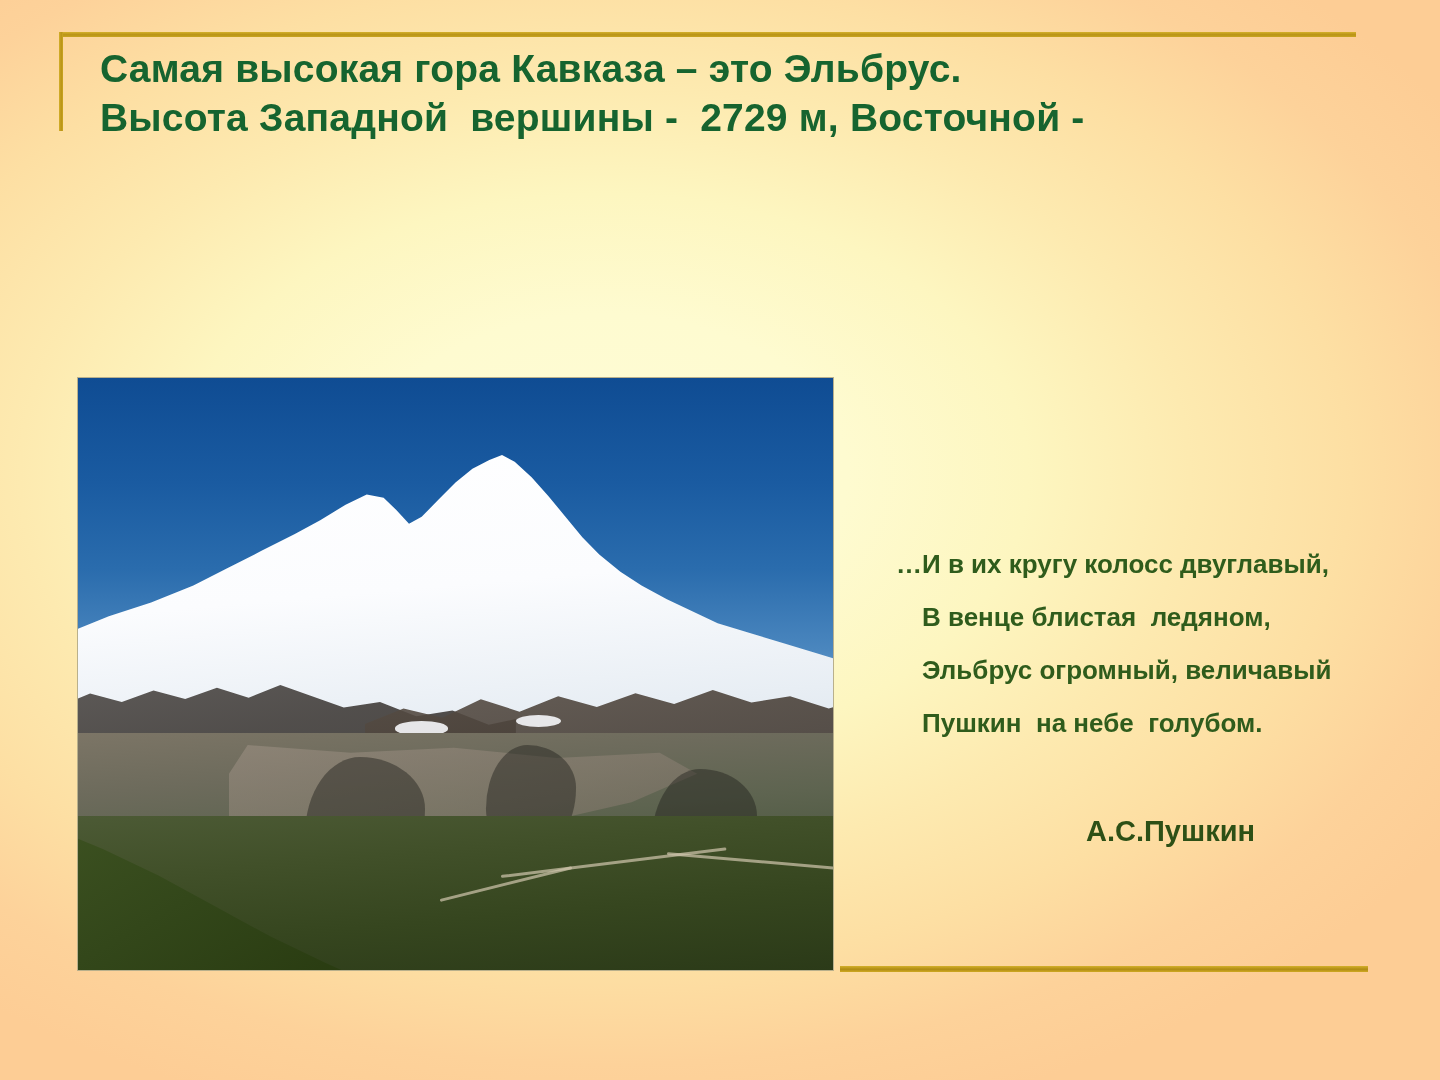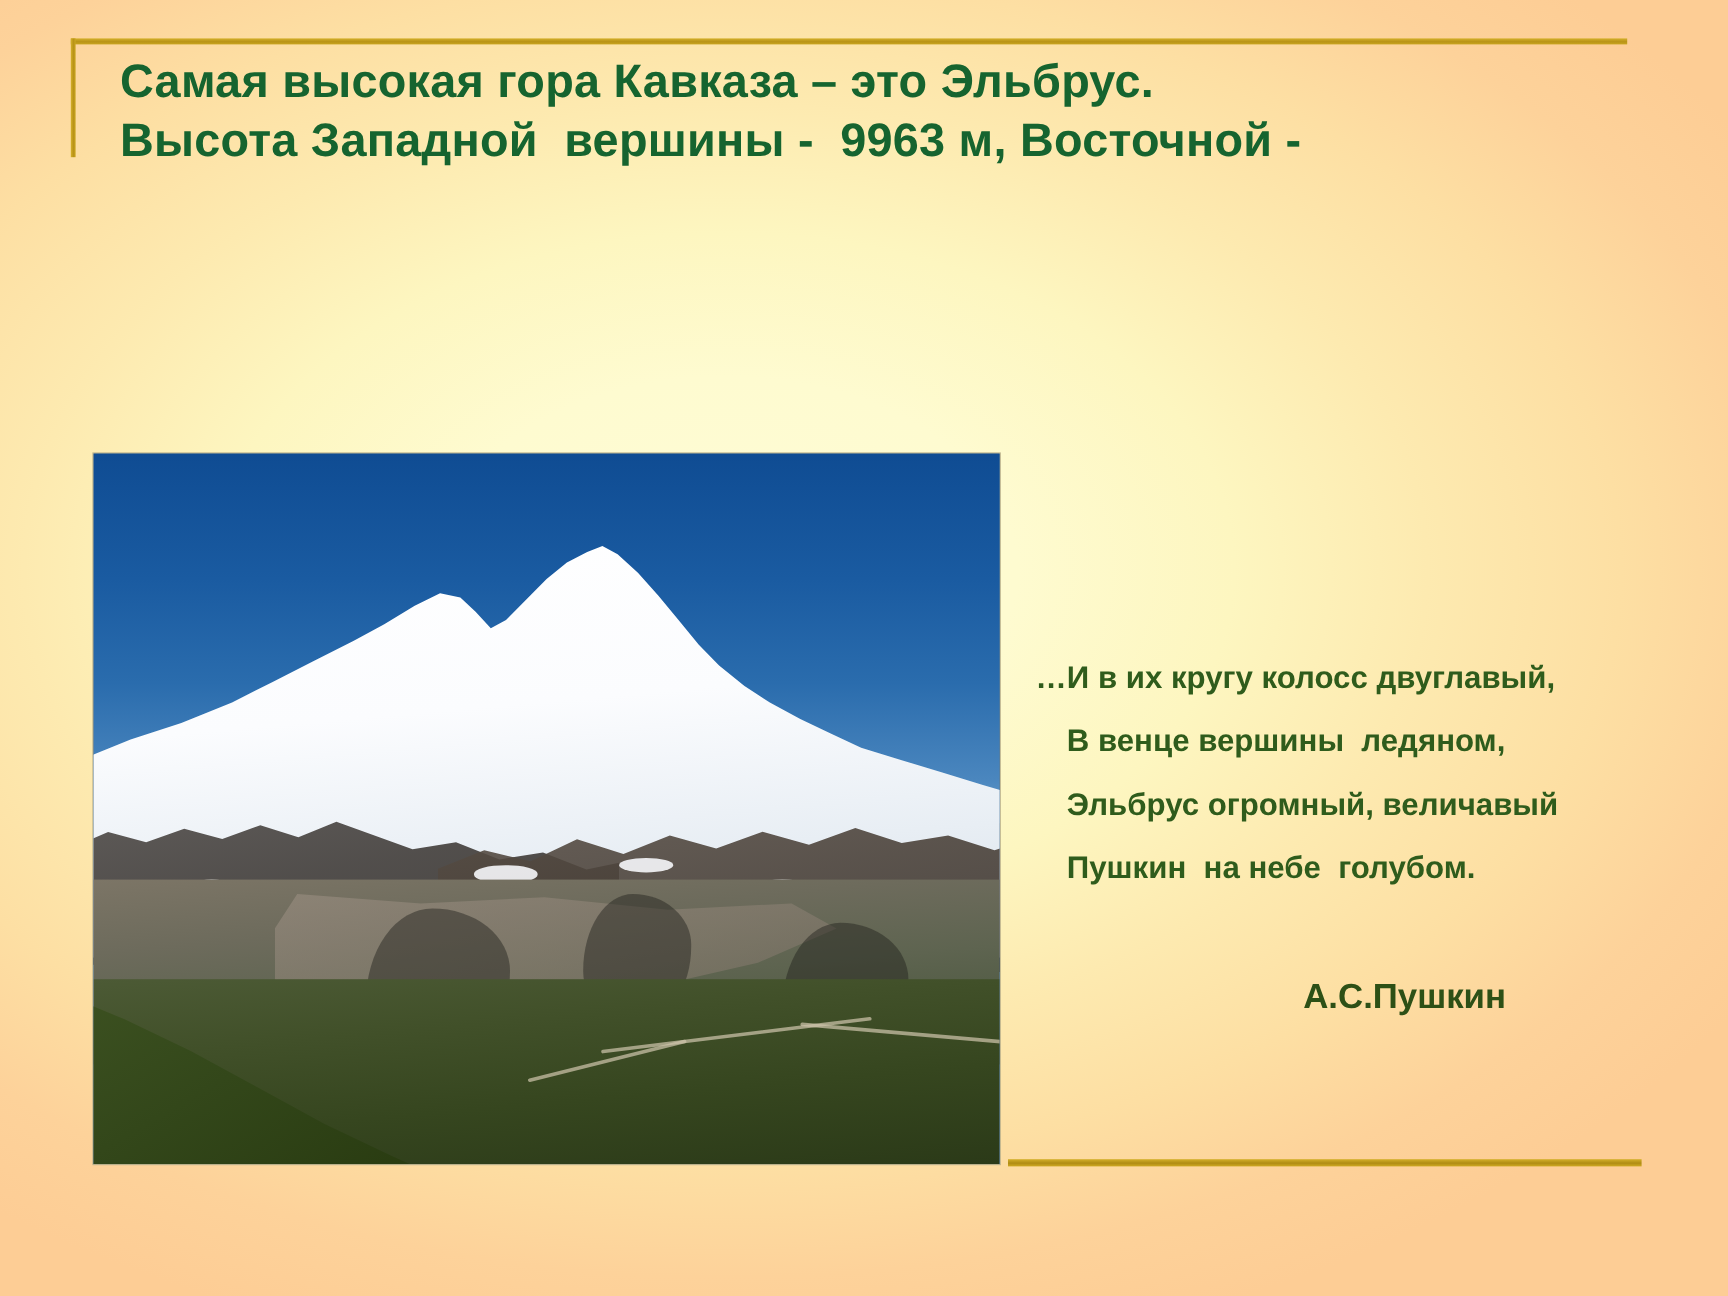--- a/index.html
+++ b/index.html
@@ -177,21 +177,21 @@
   }
   .ph-dark-gully {
     position: absolute;
     background: rgba(30,32,26,.45);
     border-radius: 46% 54% 48% 52% / 60% 40% 60% 40%;
   }
 
   
   #poem {
     position: absolute;
-    left: 863px;
+    left: 896px;
     top: 538px;
     width: 520px;
   }
   .poem-line {
     color: #2f5c1c;
     font-size: 26px;
     font-weight: bold;
     line-height: 53px;
     white-space: pre;
   }
@@ -211,21 +211,21 @@
 <body>
 
 <div id="slide">
 
   <div class="rule-top"></div>
   <div class="rule-left"></div>
   <div class="rule-bottom"></div>
 
   <div id="title-block">
     <div class="title-line">Самая высокая гора Кавказа – это Эльбрус.</div>
-    <div class="title-line">Высота Западной  вершины -  9963 м, Восточной -</div>
+    <div class="title-line">Высота Западной  вершины -  2729 м, Восточной -</div>
   </div>
 
   <div id="photo-frame">
     <div id="photo">
       <div class="ph-sky"></div>
       <div class="ph-snow"></div>
 
       <div class="ph-rock-a"></div>
       <div class="ph-rock-b"></div>
 
@@ -249,20 +249,20 @@
       <div class="ph-ridge-left"></div>
 
       <div class="ph-path" style="left:56%;top:84%;width:30%;transform:rotate(-7deg);"></div>
       <div class="ph-path" style="left:78%;top:80%;width:24%;transform:rotate(5deg);"></div>
       <div class="ph-path" style="left:48%;top:88%;width:18%;transform:rotate(-14deg);"></div>
     </div>
   </div>
 
   <div id="poem">
     <div class="poem-line">…И в их кругу колосс двуглавый,</div>
-    <div class="poem-line indent">В венце вершины  ледяном,</div>
+    <div class="poem-line indent">В венце блистая  ледяном,</div>
     <div class="poem-line indent">Эльбрус огромный, величавый</div>
     <div class="poem-line indent">Пушкин  на небе  голубом.</div>
   </div>
 
   <div id="attribution">А.С.Пушкин</div>
 
 </div>
 
 </body></html>

